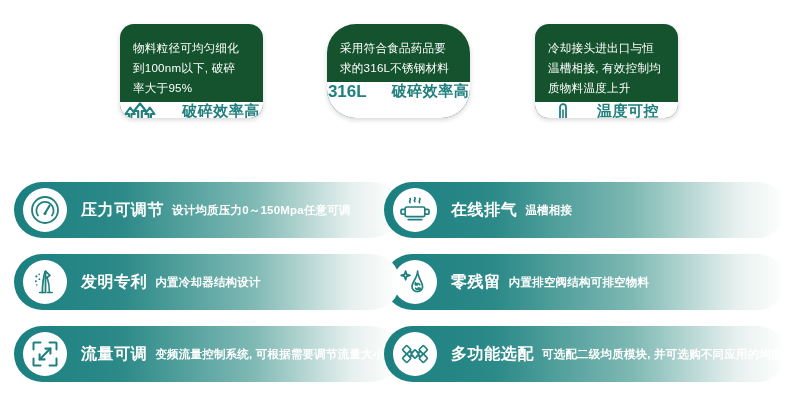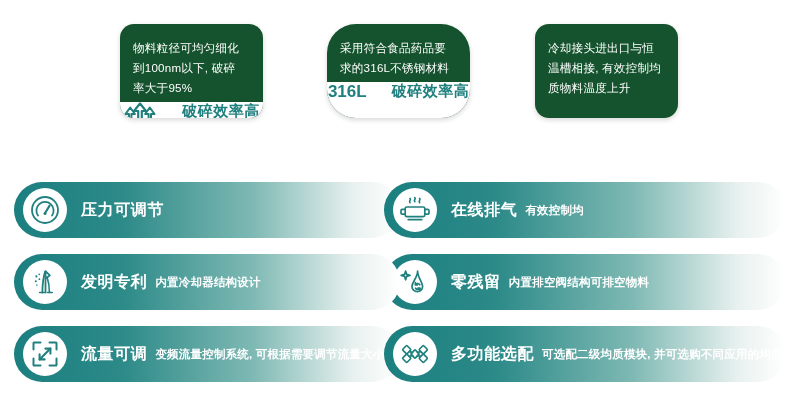--- a/index.html
+++ b/index.html
@@ -174,56 +174,69 @@
       <span class="ftr-text">破碎效率高</span>
     </div>
   </div>
 
   <div class="feature-card c3">
     <div class="card-body">
       <div class="card-desc">冷却接头进出口与恒
 温槽相接, 有效控制均
 质物料温度上升</div>
     </div>
+    <div class="card-footer">
+      <span class="ftr-icon">
+        <svg width="18" height="28" viewBox="0 0 18 28">
+          <g fill="none" stroke="#1f807e" stroke-width="1.8" stroke-linecap="round">
+            <path d="M6 18.2 V5.2 a3 3 0 0 1 6 0 V18.2 a4.6 4.6 0 1 1 -6 0 Z"></path>
+            <circle cx="9" cy="21.6" r="2.6" fill="#1f807e" stroke="none"></circle>
+            <path d="M9 19.6 V8" stroke-width="1.6"></path>
+          </g>
+        </svg>
+      </span>
+      <span class="ftr-text">温度可控</span>
+    </div>
   </div>
 
 </div>
 
 <div class="bars">
 
   <div class="bar-row">
     <div class="bar left">
       <span class="bar-icon-wrap">
         <svg width="30" height="30" viewBox="0 0 30 30">
           <g fill="none" stroke="#1f807e" stroke-width="1.8" stroke-linecap="round">
             <circle cx="15" cy="15" r="13"></circle>
             <path d="M8 20.5 a8.6 8.6 0 1 1 14 0"></path>
             <path d="M15 18.2 L19.6 10.6" stroke-width="2.1"></path>
             <circle cx="15" cy="18.6" r="1.5" fill="#1f807e" stroke="none"></circle>
           </g>
         </svg>
       </span>
       <span class="bar-title">压力可调节</span>
+      <span class="bar-sub">设计均质压力0～150Mpa任意可调</span>
     </div>
     <div class="bar right">
       <span class="bar-icon-wrap">
         <svg width="32" height="30" viewBox="0 0 32 30">
           <g fill="none" stroke="#1f807e" stroke-width="1.7" stroke-linecap="round" stroke-linejoin="round">
             <path d="M11 3.5 c1.6 1.2 -1.6 2.6 0 4.1"></path>
             <path d="M15.8 2.6 c1.6 1.2 -1.6 2.6 0 4.1"></path>
             <path d="M20.6 3.5 c1.6 1.2 -1.6 2.6 0 4.1"></path>
             <rect x="6.2" y="12" width="19.6" height="9.6" rx="1.6"></rect>
             <path d="M6.2 14.4 H3.2 a1.2 1.2 0 0 0 -1.2 1.2 V18 a1.2 1.2 0 0 0 1.2 1.2 H6.2"></path>
             <path d="M25.8 14.4 H28.8 a1.2 1.2 0 0 1 1.2 1.2 V18 a1.2 1.2 0 0 1 -1.2 1.2 H25.8"></path>
             <path d="M9.2 24.6 H22.8"></path>
           </g>
         </svg>
       </span>
       <span class="bar-title">在线排气</span>
-      <span class="bar-sub">有效控制均</span>
+      <span class="bar-sub">温槽相接</span>
     </div>
   </div>
 
   <div class="bar-row">
     <div class="bar right">
       <span class="bar-icon-wrap">
         <svg width="32" height="30" viewBox="0 0 32 30">
           <g fill="none" stroke="#1f807e" stroke-width="1.7" stroke-linecap="round" stroke-linejoin="round">
             <path d="M18.6 4.2 C18.6 10.4 23.6 15.2 23.6 19.4 a5.3 5.3 0 0 1 -10.6 0 C13 15.2 18.6 10.4 18.6 4.2 Z"></path>
             <path d="M16.6 17.4 a2.6 2.6 0 0 1 4.2 0.4"></path>

